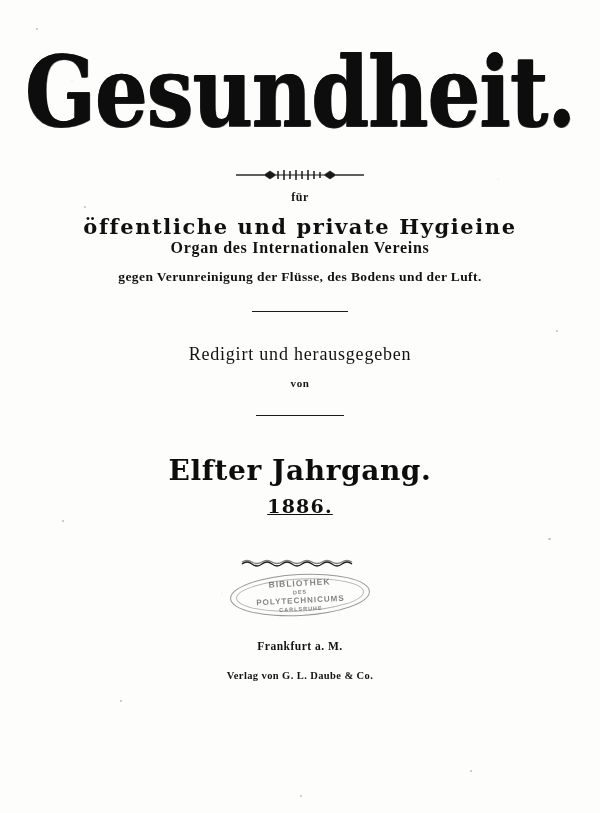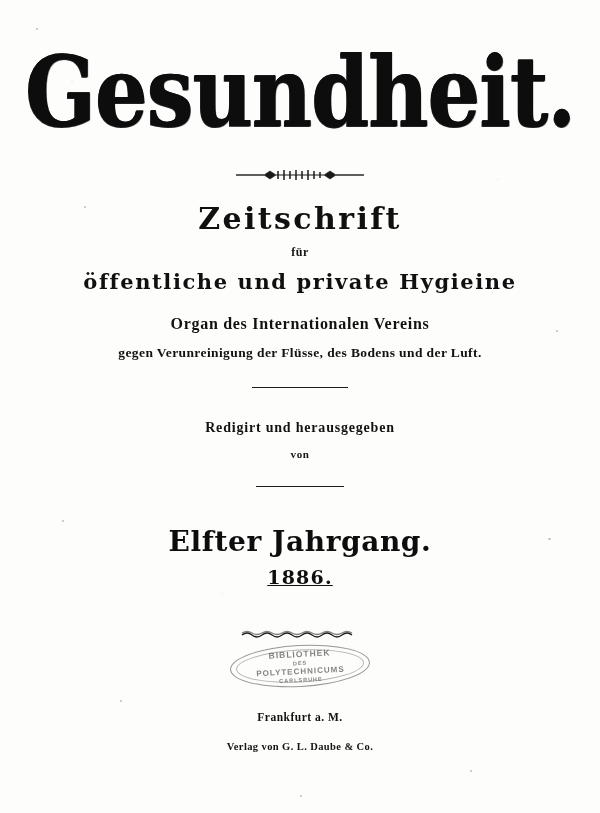--- a/index.html
+++ b/index.html
@@ -91,21 +91,21 @@
   .hygiene {
     margin-top: 9px;
     font-family: "DejaVu Serif", serif;
     font-weight: 700;
     font-size: 21px;
     letter-spacing: 1.6px;
     color: #101010;
     white-space: nowrap;
   }
   .organ {
-    margin-top: 21px;
+    margin-top: 0;
     font-family: "Liberation Serif", serif;
     font-weight: 700;
     font-size: 16px;
     letter-spacing: 0.7px;
     color: #121212;
   }
   .gegen {
     margin-top: 12px;
     font-family: "Liberation Serif", serif;
     font-weight: 700;
@@ -118,22 +118,22 @@
     margin-top: 26px;
     width: 96px;
     border: 0;
     border-top: 1.6px solid #1b1b1b;
   }
   .rule.short { width: 88px; }
 
   .redigirt {
     margin-top: 24px;
     font-family: "Liberation Serif", serif;
-    font-weight: 700;
-    font-size: 14px;
+    font-weight: 400;
+    font-size: 18px;
     letter-spacing: 0.8px;
     color: #121212;
   }
   .von {
     margin-top: 12px;
     font-family: Liberation Serif, serif;
     font-weight: 700;
     font-size: 11px;
     letter-spacing: 0.6px;
     color: #151515;
@@ -248,21 +248,20 @@
     <svg width="132" height="12" viewBox="0 0 132 12" fill="none" stroke="currentColor">
       <path d="M2 6 H30" stroke-width="1.4"></path>
       <path d="M102 6 H130" stroke-width="1.4"></path>
       <path d="M30 6 l6 -4 l6 4 l-6 4 z" fill="currentColor" stroke-width="0.6"></path>
       <path d="M90 6 l6 -4 l6 4 l-6 4 z" fill="currentColor" stroke-width="0.6"></path>
       <path d="M44 2 v8 M50 1 v10 M56 2 v8 M62 1 v10 M68 2 v8 M74 1 v10 M80 2 v8 M86 3 v6" stroke-width="1.5"></path>
       <path d="M42 6 H90" stroke-width="1"></path>
     </svg>
   </div>
 
-  <div class="zeitschrift">Zeitschrift</div>
   <div class="fuer">für</div>
   <div class="hygiene">öffentliche und private Hygieine</div>
   <div class="organ">Organ des Internationalen Vereins</div>
   <div class="gegen">gegen Verunreinigung der Flüsse, des Bodens und der Luft.</div>
 
   <hr class="rule">
 
   <div class="redigirt">Redigirt und herausgegeben</div>
   <div class="von">von</div>
 

